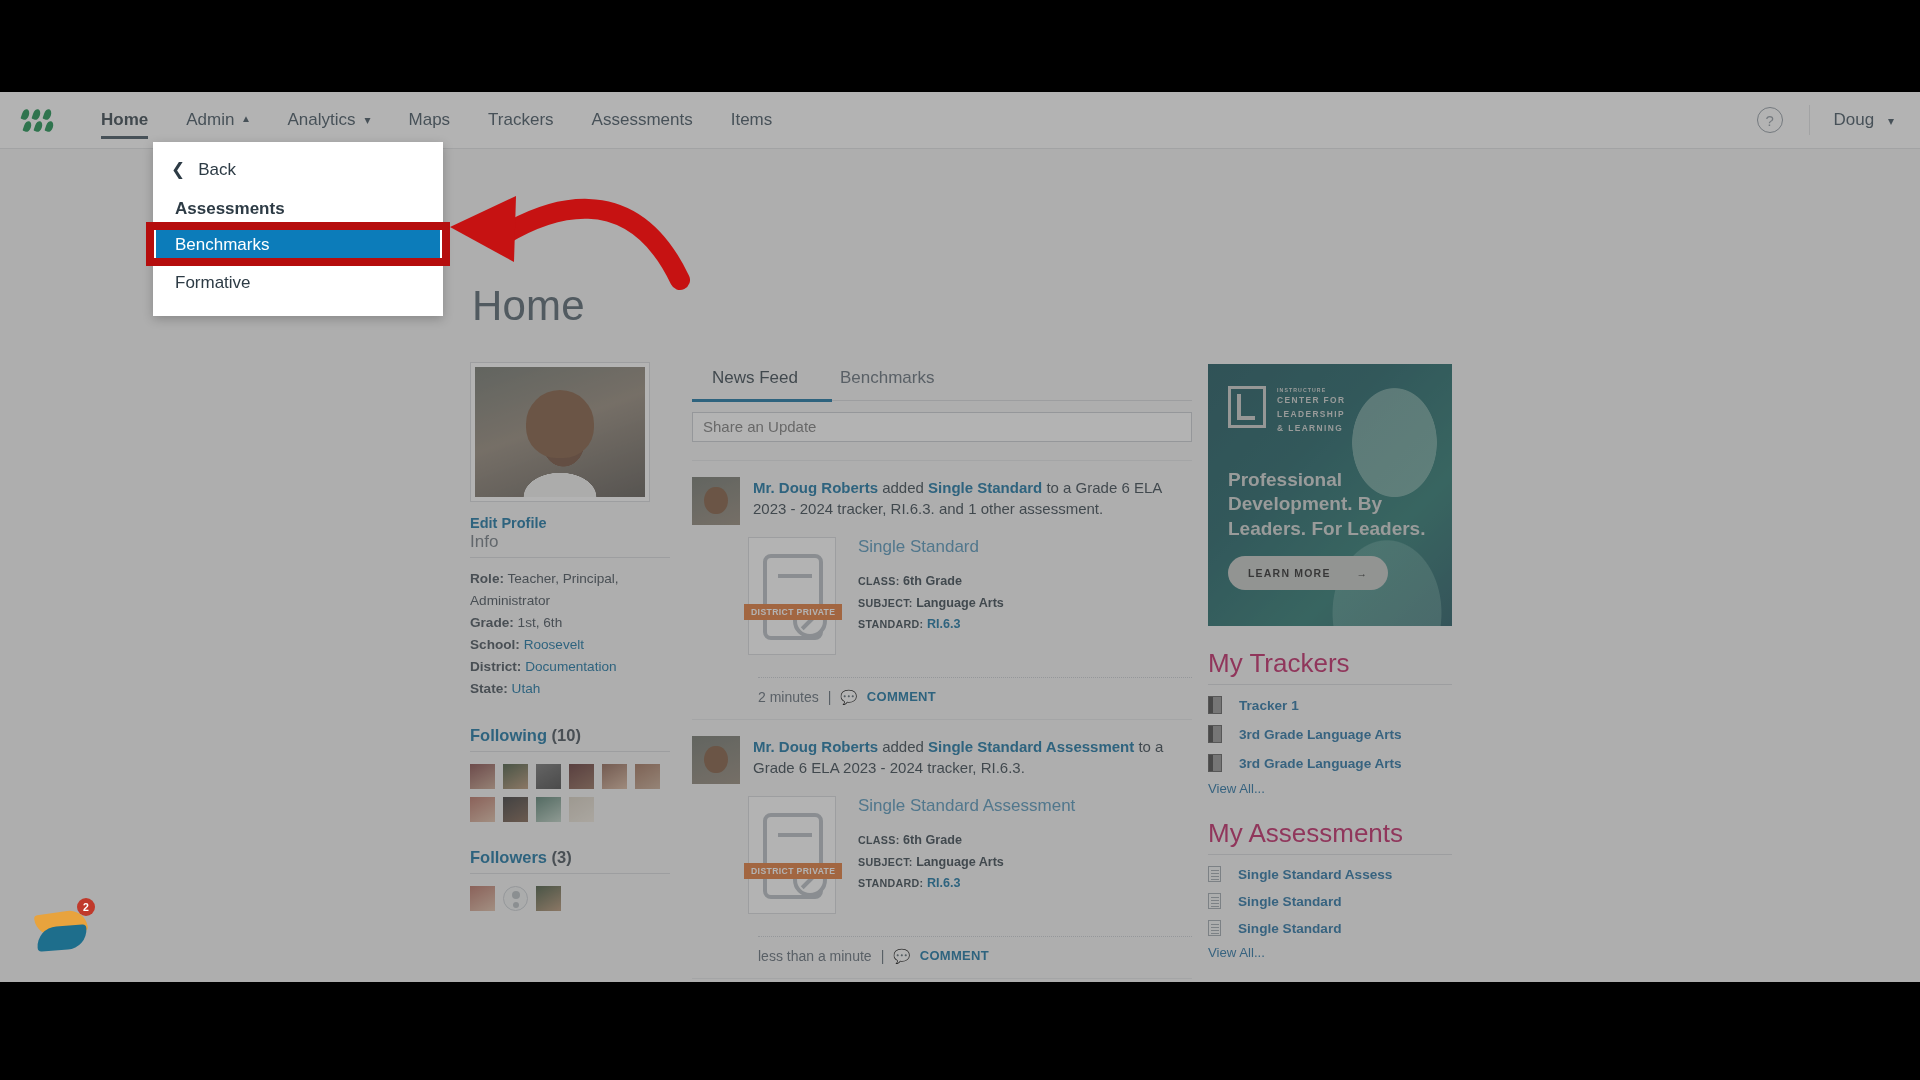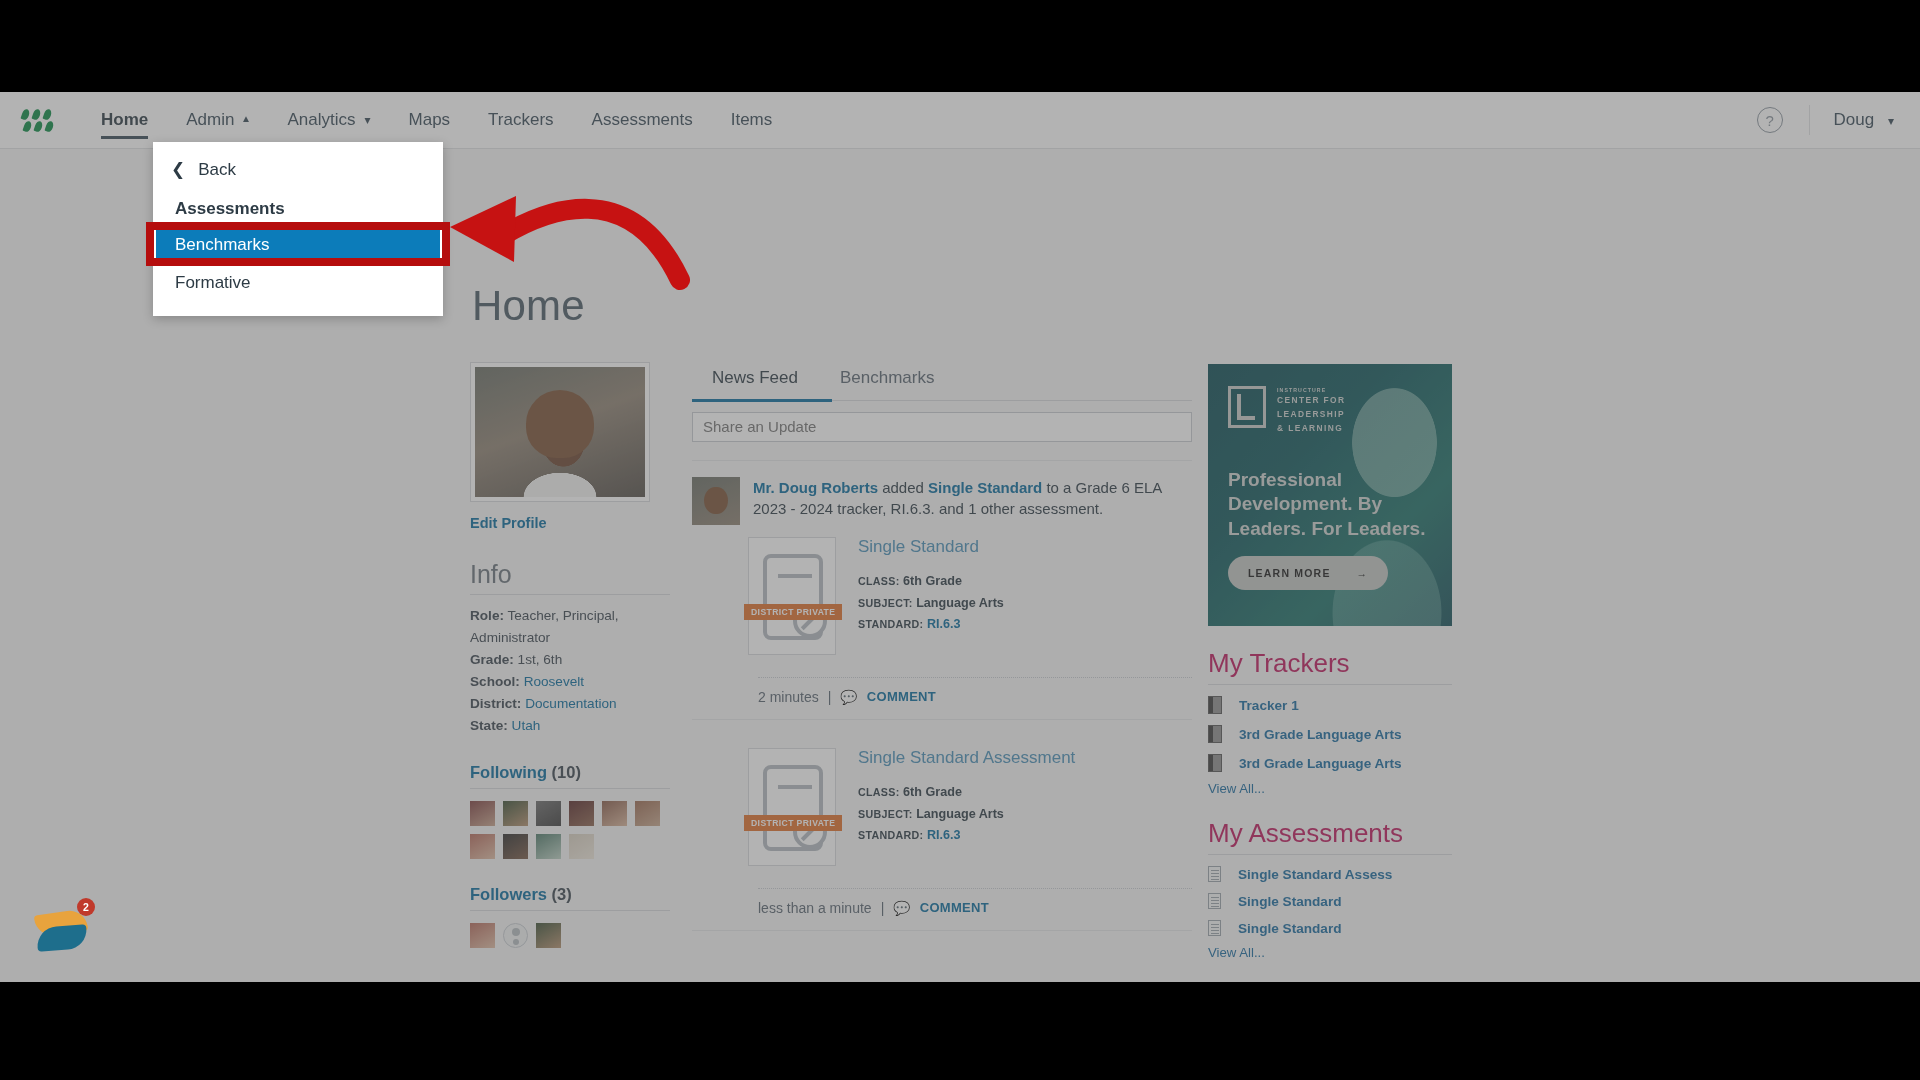--- a/index.html
+++ b/index.html
@@ -103,21 +103,21 @@
       linear-gradient(160deg, #6a6f66 0%, #8e8273 45%, #55504a 100%);
     position: relative;
   }
   .avatarimg::after{
     content:''; position:absolute; left:30%; top:18%; width:40%; height:52%;
     border-radius:50% 50% 45% 45%; background:#7a5236;
   }
   .linkblue { color: #0a6c9e; font-weight: bold; cursor: pointer; font-size: 14.5px; }
   .edit-profile { margin-top: 13px; display: inline-block; }
   .sec-head {
-    font-size: 25px; color: #6a747c; font-weight: 400; margin-top: 28px;
+    font-size: 17px; color: #6a747c; font-weight: 400; margin-top: 0;
     padding-bottom: 5px; border-bottom: 1px solid #d6d9dc; width: 200px;
   }
   .info-list { margin-top: 10px; font-size: 13.6px; color: #3b4650; line-height: 1.62; width: 200px; }
   .info-list b { font-weight: bold; }
   .info-list a { color: #0a6c9e; text-decoration: none; }
   .sec-head-link {
     font-size: 16.5px; color: #0a6c9e; font-weight: bold; margin-top: 26px;
     padding-bottom: 6px; border-bottom: 1px solid #d6d9dc; width: 200px;
   }
   .sec-head-link span.count { color: #3b4650; font-weight: bold; }
@@ -418,20 +418,26 @@
       <div class="post-foot">
         <span>2 minutes</span>
         <span>|</span>
         <span>💬</span>
         <span class="cmt">COMMENT</span>
       </div>
     </div>
 
     
     <div class="post">
+      <div class="post-head">
+        <div class="post-av"></div>
+        <div class="post-text">
+          <a href="#">Mr. Doug Roberts</a><span> added </span><a href="#">Single Standard Assessment</a><span> to a Grade 6 ELA 2023 - 2024 tracker, RI.6.3.</span>
+        </div>
+      </div>
       <div class="post-body">
         <div class="doccard">
           <div class="docglyph"></div>
           <div class="nocircle"></div>
           <div class="docban">DISTRICT PRIVATE</div>
         </div>
         <div>
           <div class="doc-title">Single Standard Assessment</div>
           <div class="meta">
             <div>

